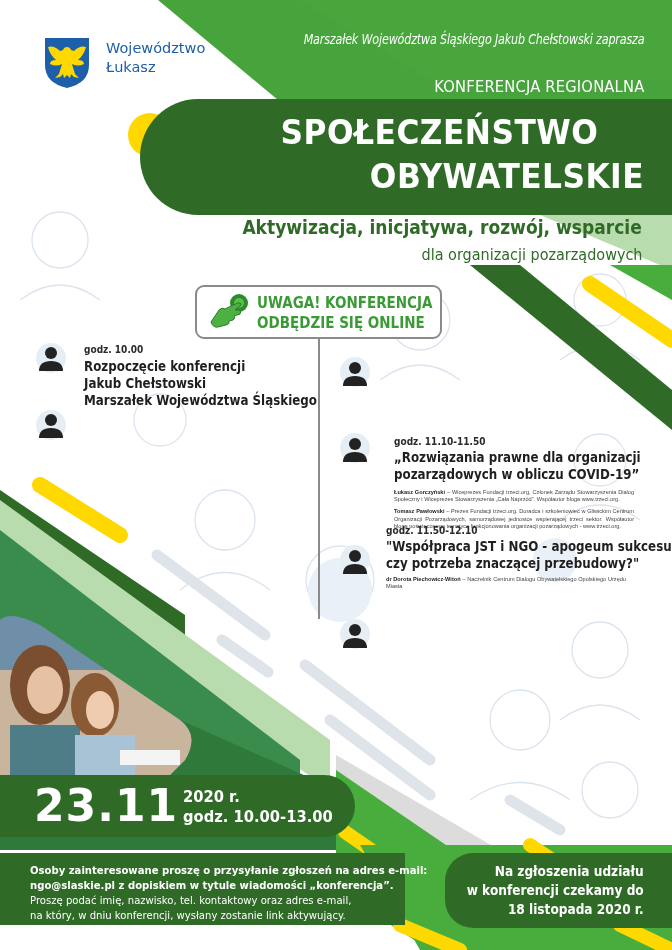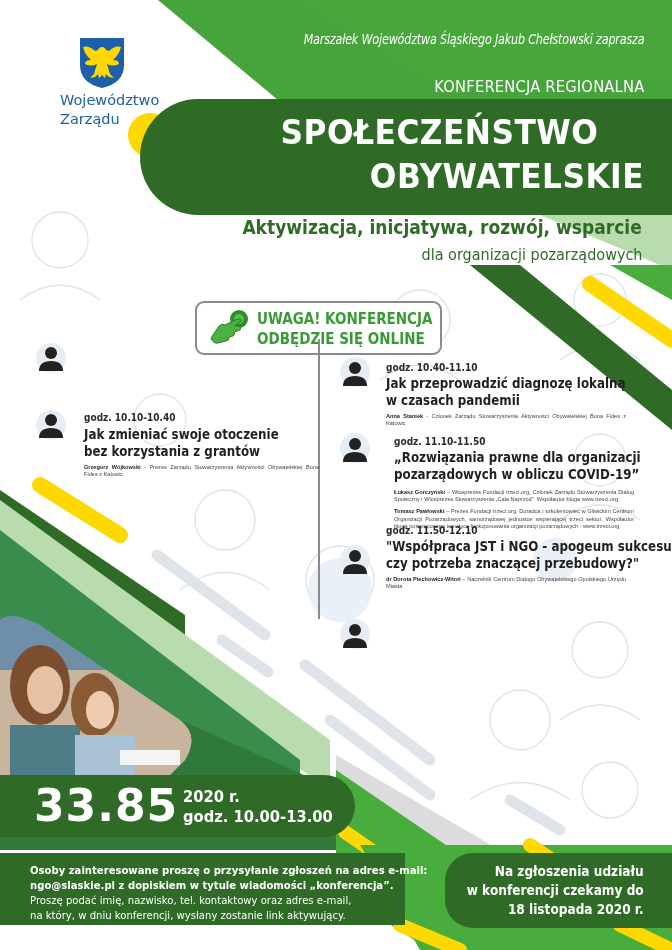--- a/index.html
+++ b/index.html
@@ -8,35 +8,35 @@
 
   .poster { position: absolute; left: 0; top: 0; width: 672px; height: 950px; overflow: hidden; background: #fff; }
 
   
   .deco { position: absolute; }
   .bg-sketch { position: absolute; left: 0; top: 0; width: 672px; height: 950px; }
 
   .top-green { position: absolute; left: 0; top: 0; width: 672px; height: 110px; }
 
   
-  .logo { position: absolute; left: 44px; top: 37px; display: flex; align-items: center; flex-direction: column; }
+  .logo { position: absolute; left: 44px; top: 37px; display: flex; align-items: flex-start; }
   .shield { width: 46px; height: 52px; }
   .logo-text { margin-left: 16px; margin-top: 2px; color: #1d5fa8; font-family: "DejaVu Sans", sans-serif; font-size: 14.5px; line-height: 19px; font-weight: normal; }
 
   .invite { position: absolute; right: 28px; top: 31px; color: #fff; font-style: italic; font-size: 13.5px; letter-spacing: -0.2px; font-family: "DejaVu Sans Condensed", "DejaVu Sans", sans-serif; transform: scaleX(0.92); transform-origin: right center; white-space: nowrap; }
   .conf-regional { position: absolute; right: 28px; top: 77px; color: #fff; font-size: 16px; letter-spacing: 0.2px; white-space: nowrap; transform: scaleX(0.92); transform-origin: right center; }
 
   .title-band { position: absolute; left: 140px; top: 99px; width: 560px; height: 116px; background: #2f6b27; border-radius: 58px 0 0 58px; }
   .title-l1 { position: absolute; right: 74px; top: 112px; color: #fff; font-weight: bold; font-size: 34px; letter-spacing: 0.5px; white-space: nowrap; transform: scaleX(0.92); transform-origin: right center; }
   .title-l2 { position: absolute; right: 28px; top: 156px; color: #fff; font-weight: bold; font-size: 34px; letter-spacing: 0.5px; white-space: nowrap; transform: scaleX(0.92); transform-origin: right center; }
 
   .subtitle-1 { position: absolute; right: 30px; top: 216px; color: #2f6b27; font-weight: bold; font-size: 19px; white-space: nowrap; transform: scaleX(0.9); transform-origin: right center; }
   .subtitle-2 { position: absolute; right: 30px; top: 245px; color: #2f6b27; font-size: 16px; white-space: nowrap; transform: scaleX(0.9); transform-origin: right center; }
 
-  .online-box { position: absolute; left: 195px; top: 285px; width: 247px; height: 54px; border: 2px solid #8a8a8a; border-radius: 9px; background: rgba(255,255,255,0.92); margin-top: 16px; }
+  .online-box { position: absolute; left: 195px; top: 285px; width: 247px; height: 54px; border: 2px solid #8a8a8a; border-radius: 9px; background: rgba(255,255,255,0.92); }
   .online-text { position: absolute; left: 60px; top: 6px; color: #3a9a35; font-weight: bold; font-size: 15px; line-height: 20px; white-space: nowrap; transform: scaleX(0.9); transform-origin: left center; }
   .hand-icon { position: absolute; left: 10px; top: 5px; width: 44px; height: 40px; }
 
   .timeline-line { position: absolute; left: 318px; top: 339px; width: 2px; height: 280px; background: #8a8a8a; }
 
   .agenda-item { position: absolute; }
   .person-icon { position: absolute; width: 24px; height: 26px; }
   .person-bg { position: absolute; width: 30px; height: 30px; border-radius: 50%; background: #e6eef5; }
   .a-time { font-weight: bold; font-size: 10px; color: #2a2a2a; white-space: nowrap; transform: scaleX(0.9); transform-origin: left center; }
   .a-title { font-weight: bold; font-size: 13.5px; line-height: 17px; color: #1f1f1f; white-space: nowrap; transform: scaleX(0.88); transform-origin: left center; }
@@ -140,21 +140,21 @@
     </g>
   </svg>
 
   <div class="logo">
     <svg class="shield" viewBox="0 0 46 52">
       <path d="M1 1 H45 V28 Q45 46 23 51 Q1 46 1 28 Z" fill="#1d5fa8"></path>
       <path d="M23 10 q-3 0 -4 3 l-3 1 q-6 -6 -12 -4 q2 8 8 13 q-6 0 -6 4 q6 3 12 0 l-3 10 l-4 4 l5 -1 l3 -3 l1 4 l3 -3 l3 3 l1 -4 l3 3 l5 1 l-4 -4 l-3 -10 q6 3 12 0 q0 -4 -6 -4 q6 -5 8 -13 q-6 -2 -12 4 l-3 -1 q-1 -3 -4 -3 Z" fill="#ffd800"></path>
     </svg>
     <div class="logo-text">
       <div>Województwo</div>
-      <div>Zarządu</div>
+      <div>Łukasz</div>
     </div>
   </div>
 
   <div class="invite">Marszałek Województwa Śląskiego Jakub Chełstowski zaprasza</div>
   <div class="conf-regional">KONFERENCJA REGIONALNA</div>
 
   <div class="title-band"></div>
   <div class="title-l1">SPOŁECZEŃSTWO</div>
   <div class="title-l2">OBYWATELSKIE</div>
 
@@ -173,44 +173,38 @@
     </div>
   </div>
 
   <div class="timeline-line"></div>
 
   <div class="person-bg" style="left:36px;top:343px"></div>
   <svg class="person-icon" style="left:39px;top:345px" viewBox="0 0 24 26">
       <circle cx="12" cy="8" r="6" fill="#222"></circle>
       <path d="M0 26 q0 -10 12 -10 q12 0 12 10 Z" fill="#222"></path>
     </svg>
+  <div class="agenda-item" style="left:84px;top:344px">
+    <div class="a-time">godz. 10.00</div>
+    <div class="a-title" style="margin-top:3px">Rozpoczęcie konferencji</div>
+    <div class="a-title">Jakub Chełstowski</div>
+    <div class="a-title">Marszałek Województwa Śląskiego</div>
+  </div>
 
   <div class="person-bg" style="left:36px;top:410px"></div>
   <svg class="person-icon" style="left:39px;top:412px" viewBox="0 0 24 26">
       <circle cx="12" cy="8" r="6" fill="#222"></circle>
       <path d="M0 26 q0 -10 12 -10 q12 0 12 10 Z" fill="#222"></path>
     </svg>
-  <div class="agenda-item" style="left:84px;top:412px;width:235px">
-    <div class="a-time">godz. 10.10-10.40</div>
-    <div class="a-title" style="margin-top:3px">Jak zmieniać swoje otoczenie</div>
-    <div class="a-title">bez korzystania z grantów</div>
-    <div class="a-bio" style="margin-top:4px"><b>Grzegorz Wójkowski</b><span> - Prezes Zarządu Stowarzyszenia Aktywności Obywatelskiej Bona Fides z Katowic</span></div>
-  </div>
 
   <div class="person-bg" style="left:340px;top:357px"></div>
   <svg class="person-icon" style="left:343px;top:360px" viewBox="0 0 24 26">
       <circle cx="12" cy="8" r="6" fill="#222"></circle>
       <path d="M0 26 q0 -10 12 -10 q12 0 12 10 Z" fill="#222"></path>
     </svg>
-  <div class="agenda-item" style="left:386px;top:362px;width:240px">
-    <div class="a-time">godz. 10.40-11.10</div>
-    <div class="a-title" style="margin-top:2px">Jak przeprowadzić diagnozę lokalną</div>
-    <div class="a-title">w czasach pandemii</div>
-    <div class="a-bio" style="margin-top:4px"><b>Anna Staniek</b><span> - Członek Zarządu Stowarzyszenia Aktywności Obywatelskiej Bona Fides z Katowic</span></div>
-  </div>
 
   <div class="person-bg" style="left:340px;top:433px"></div>
   <svg class="person-icon" style="left:343px;top:436px" viewBox="0 0 24 26">
       <circle cx="12" cy="8" r="6" fill="#222"></circle>
       <path d="M0 26 q0 -10 12 -10 q12 0 12 10 Z" fill="#222"></path>
     </svg>
   <div class="agenda-item" style="left:394px;top:436px;width:240px">
     <div class="a-time">godz. 11.10-11.50</div>
     <div class="a-title" style="margin-top:2px">„Rozwiązania prawne dla organizacji</div>
     <div class="a-title">pozarządowych w obliczu COVID-19”</div>
@@ -230,21 +224,21 @@
     <div class="a-bio" style="margin-top:4px"><b>dr Dorota Piechowicz-Witoń</b><span> – Naczelnik Centrum Dialogu Obywatelskiego Opolskiego Urzędu Miasta</span></div>
   </div>
 
   <div class="person-bg" style="left:340px;top:619px"></div>
   <svg class="person-icon" style="left:343px;top:622px" viewBox="0 0 24 26">
       <circle cx="12" cy="8" r="6" fill="#222"></circle>
       <path d="M0 26 q0 -10 12 -10 q12 0 12 10 Z" fill="#222"></path>
     </svg>
 
   <div class="date-band"></div>
-  <div class="date-big">33.85</div>
+  <div class="date-big">23.11</div>
   <div class="date-year">2020 r.</div>
   <div class="date-hours">godz. 10.00-13.00</div>
 
   <div class="reg-band"></div>
   <div class="reg-text">
     <div><b>Osoby zainteresowane proszę o przysyłanie zgłoszeń na adres e-mail:</b></div>
     <div><b>ngo@slaskie.pl z dopiskiem w tytule wiadomości „konferencja”.</b></div>
     <div>Proszę podać imię, nazwisko, tel. kontaktowy oraz adres e-mail,</div>
     <div>na który, w dniu konferencji, wysłany zostanie link aktywujący.</div>
   </div>

